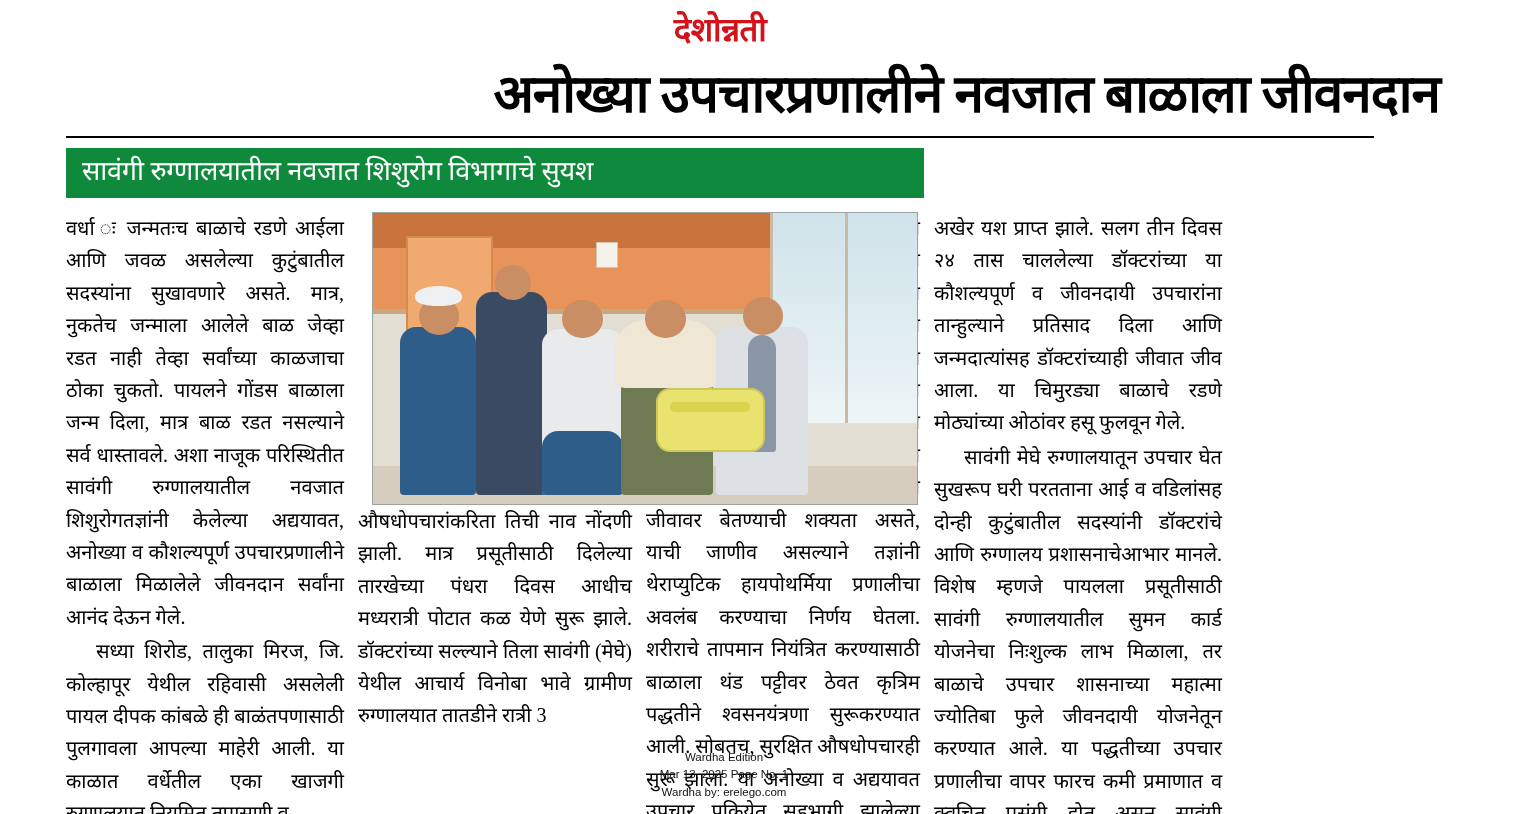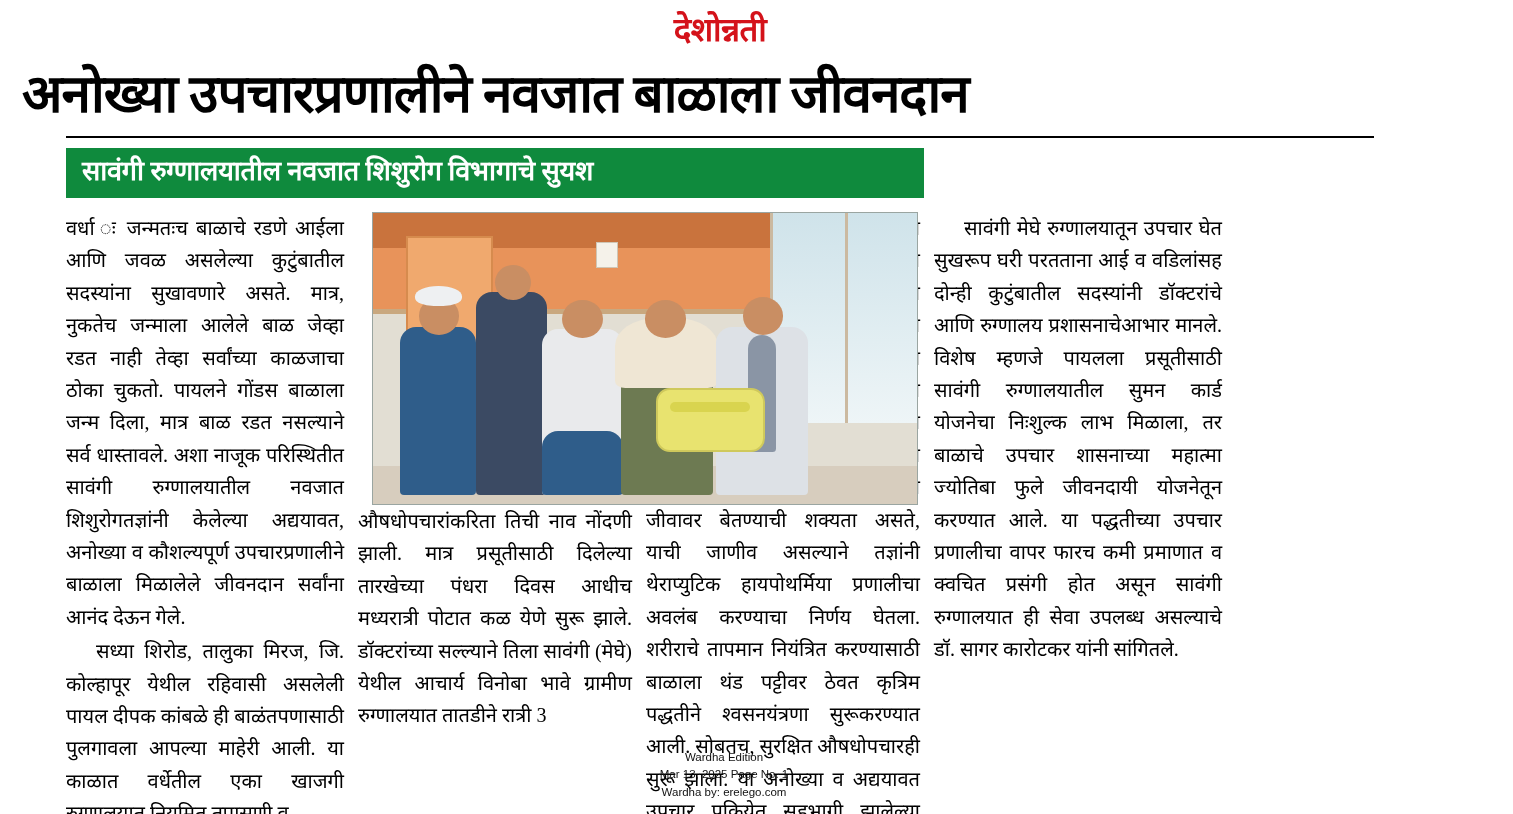--- a/index.html
+++ b/index.html
@@ -26,46 +26,45 @@
   }
   .masthead-logo {
     font-family: "Liberation Serif", serif;
     font-size: 33px;
     font-weight: bold;
     color: #d4121a;
     letter-spacing: -0.5px;
     line-height: 1;
   }
   .headline {
-    text-align: left;
+    text-align: right;
     font-family: "Liberation Serif", serif;
     font-size: 53px;
     font-weight: bold;
     letter-spacing: -1px;
     line-height: 1.12;
     margin-top: 18px;
     color: #000;
-    padding-left: 22px;
   }
   .rule {
     height: 2px;
     background: #000;
     margin: 12px 66px 0 66px;
   }
   
   .subhead-wrap {
     margin: 10px 66px 0 66px;
     position: relative;
   }
   .subhead {
     background: #0f8a3d;
     color: #ffffff;
     font-family: "Liberation Serif", serif;
     font-size: 27px;
-    font-weight: bold;
+    font-weight: normal;
     padding: 9px 16px 11px 16px;
     width: 858px;
     line-height: 1.1;
     letter-spacing: -0.2px;
   }
   
   .columns {
     position: relative;
     margin: 14px 66px 0 66px;
     display: flex;
@@ -170,20 +169,21 @@
       <div style="height:293px"></div>
       <p>औषधोपचारांकरिता तिची नाव नोंदणी झाली. मात्र प्रसूतीसाठी दिलेल्या तारखेच्या पंधरा दिवस आधीच मध्यरात्री पोटात कळ येणे सुरू झाले. डॉक्टरांच्या सल्ल्याने तिला सावंगी (मेघे) येथील आचार्य विनोबा भावे ग्रामीण रुग्णालयात तातडीने रात्री 3</p>
     </div>
 
 
     <div class="col c3">
       <p>असतानाच बाळ रडत नसल्याचे उपस्थितांच्या लक्षात आले. नवजात बाळाचे न रडणे हे त्याच्या जीवासाठी धोकादायक असल्यामुळे डॉक्टरांनी नवजात शिशुरोगतज्ञांना लगेच पाचारण केले. बाळाला श्वास घेताना त्रास होत होता. प्राणवायूचा पुरवठा मेंदूला व्यवस्थितरीत्या झाला नाही तर त्याच्या घातक परिणाम मेंदूवर होतो आणि ते जीवावर बेतण्याची शक्यता असते, याची जाणीव असल्याने तज्ञांनी थेराप्युटिक हायपोथर्मिया प्रणालीचा अवलंब करण्याचा निर्णय घेतला. शरीराचे तापमान नियंत्रित करण्यासाठी बाळाला थंड पट्टीवर ठेवत कृत्रिम पद्धतीने श्वसनयंत्रणा सुरूकरण्यात आली. सोबतच, सुरक्षित औषधोपचारही सुरू झाला. या अनोख्या व अद्ययावत उपचार प्रक्रियेत सहभागी झालेल्या नवजात शिशुतज्ज्ञ डॉ. सागर कारोटकर, डॉ. रेवत मेश्राम, डॉ. महावीर लाका, डॉ. राशी गुप्ता आणि डॉ. आदिती रावत यांच्या प्रयत्नांना</p>
     </div>
 
     <div class="col c4">
+      <p>अखेर यश प्राप्त झाले. सलग तीन दिवस २४ तास चाललेल्या डॉक्टरांच्या या कौशल्यपूर्ण व जीवनदायी उपचारांना तान्हुल्याने प्रतिसाद दिला आणि जन्मदात्यांसह डॉक्टरांच्याही जीवात जीव आला. या चिमुरड्या बाळाचे रडणे मोठ्यांच्या ओठांवर हसू फुलवून गेले.</p>
       <p class="indent">सावंगी मेघे रुग्णालयातून उपचार घेत सुखरूप घरी परतताना आई व वडिलांसह दोन्ही कुटुंबातील सदस्यांनी डॉक्टरांचे आणि रुग्णालय प्रशासनाचेआभार मानले. विशेष म्हणजे पायलला प्रसूतीसाठी सावंगी रुग्णालयातील सुमन कार्ड योजनेचा निःशुल्क लाभ मिळाला, तर बाळाचे उपचार शासनाच्या महात्मा ज्योतिबा फुले जीवनदायी योजनेतून करण्यात आले. या पद्धतीच्या उपचार प्रणालीचा वापर फारच कमी प्रमाणात व क्वचित प्रसंगी होत असून सावंगी रुग्णालयात ही सेवा उपलब्ध असल्याचे डॉ. सागर कारोटकर यांनी सांगितले.</p>
     </div>
 
     <div class="photo-block">
       <div class="photo">
         <div class="ph-wall"></div>
         <div class="ph-wall-top"></div>
         <div class="ph-wall-top2"></div>
         <div class="ph-rail"></div>
         <div class="ph-door"></div>

